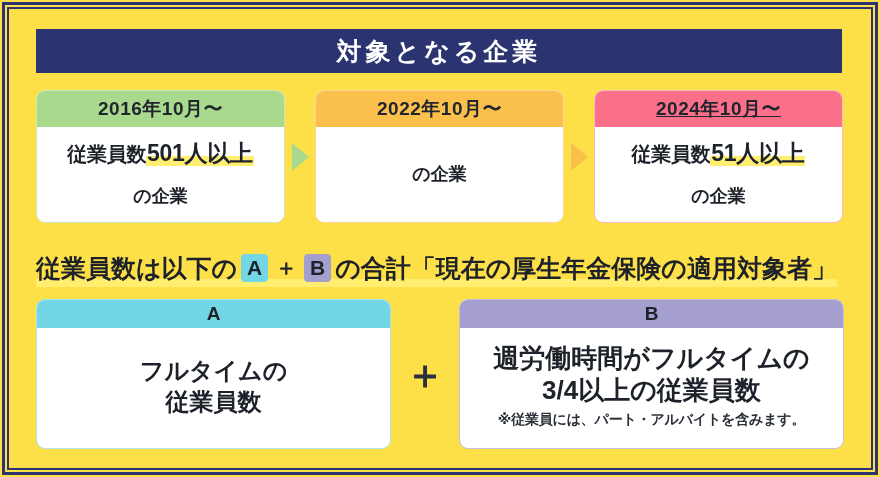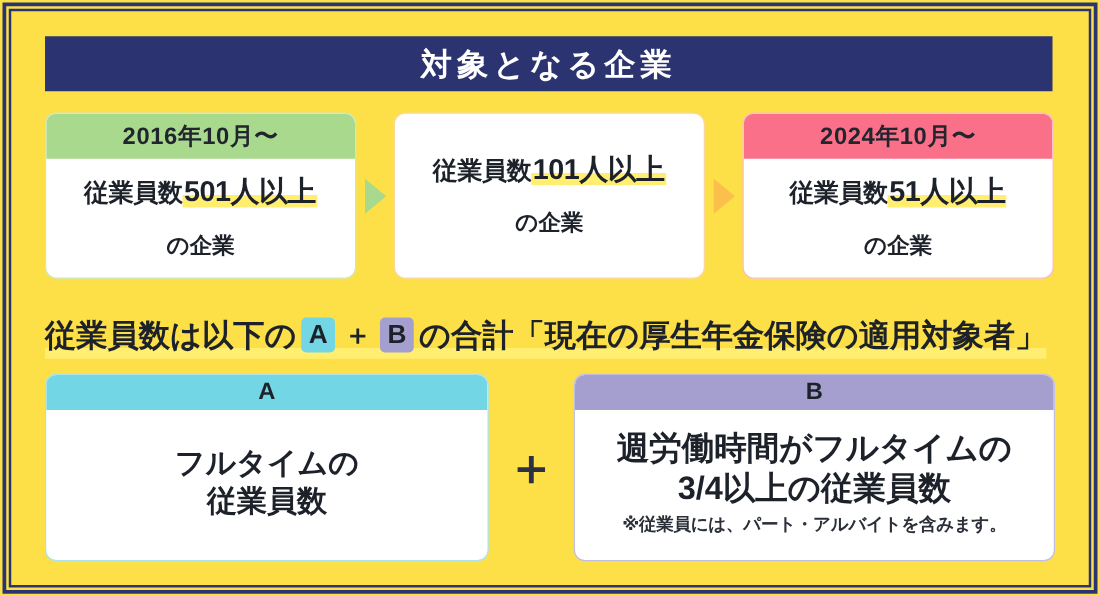--- a/index.html
+++ b/index.html
@@ -88,21 +88,21 @@
     display: flex;
     align-items: center;
     justify-content: center;
     font-size: 19px;
     font-weight: bold;
     color: #21252e;
     letter-spacing: 0.5px;
   }
   .c-green  .card-head { background: #a8d98c; }
   .c-orange .card-head { background: #fbbf4c; }
-  .c-pink   .card-head { background: #fb7089; }
+  .c-pink   .card-head { background: #fb7089; text-decoration: underline; }
 
   .card-body {
     flex: 1;
     display: flex;
     flex-direction: column;
     align-items: center;
     justify-content: center;
     padding-bottom: 4px;
     gap: 12px;
   }
@@ -277,22 +277,22 @@
           <div class="card-line1"><span>従業員数</span><span class="num">501人以上</span></div>
           <div class="card-line2">の企業</div>
         </div>
       </div>
 
       <div class="arrow a-green">
           <span class="tri"></span>
         </div>
 
       <div class="card c-orange">
+        <div class="card-head">2022年10月〜</div>
         <div class="card-body">
-          <div class="card-line1"><span>従業員数</span><span class="num">101人以上</span></div>
           <div class="card-line2">の企業</div>
         </div>
       </div>
 
       <div class="arrow a-orange">
           <span class="tri"></span>
         </div>
 
       <div class="card c-pink">
         <div class="card-head">2024年10月〜</div>

